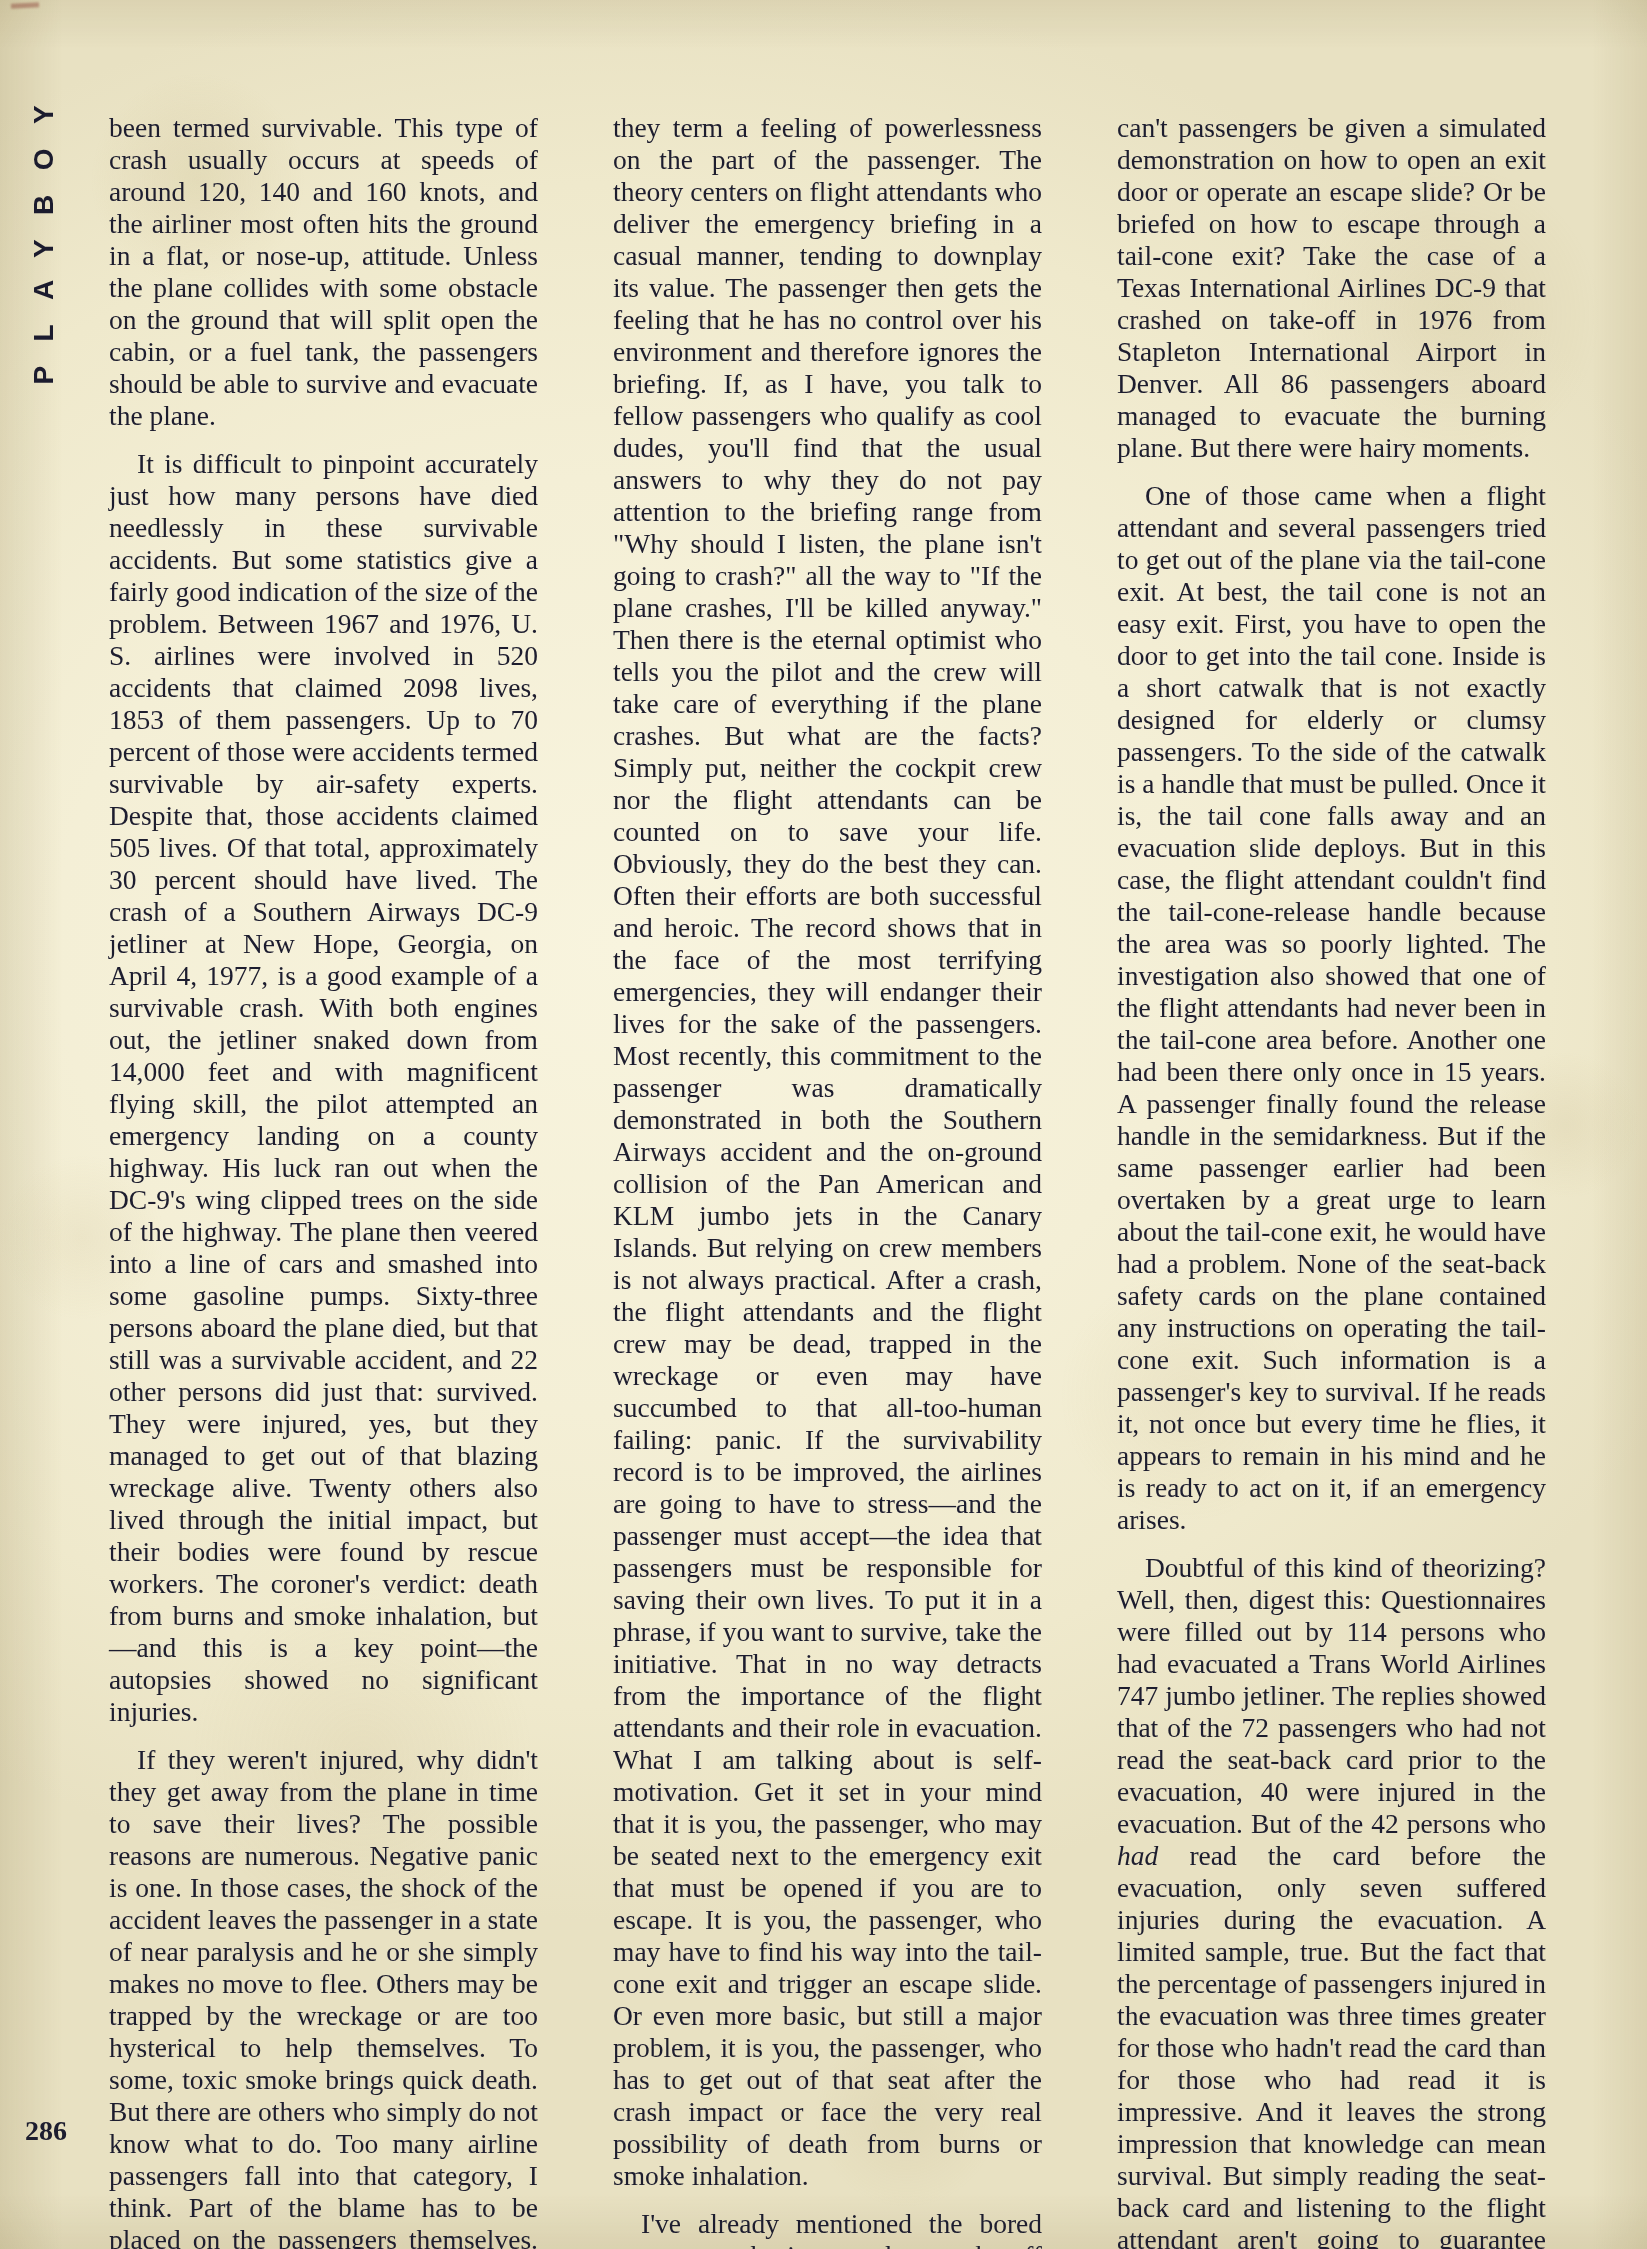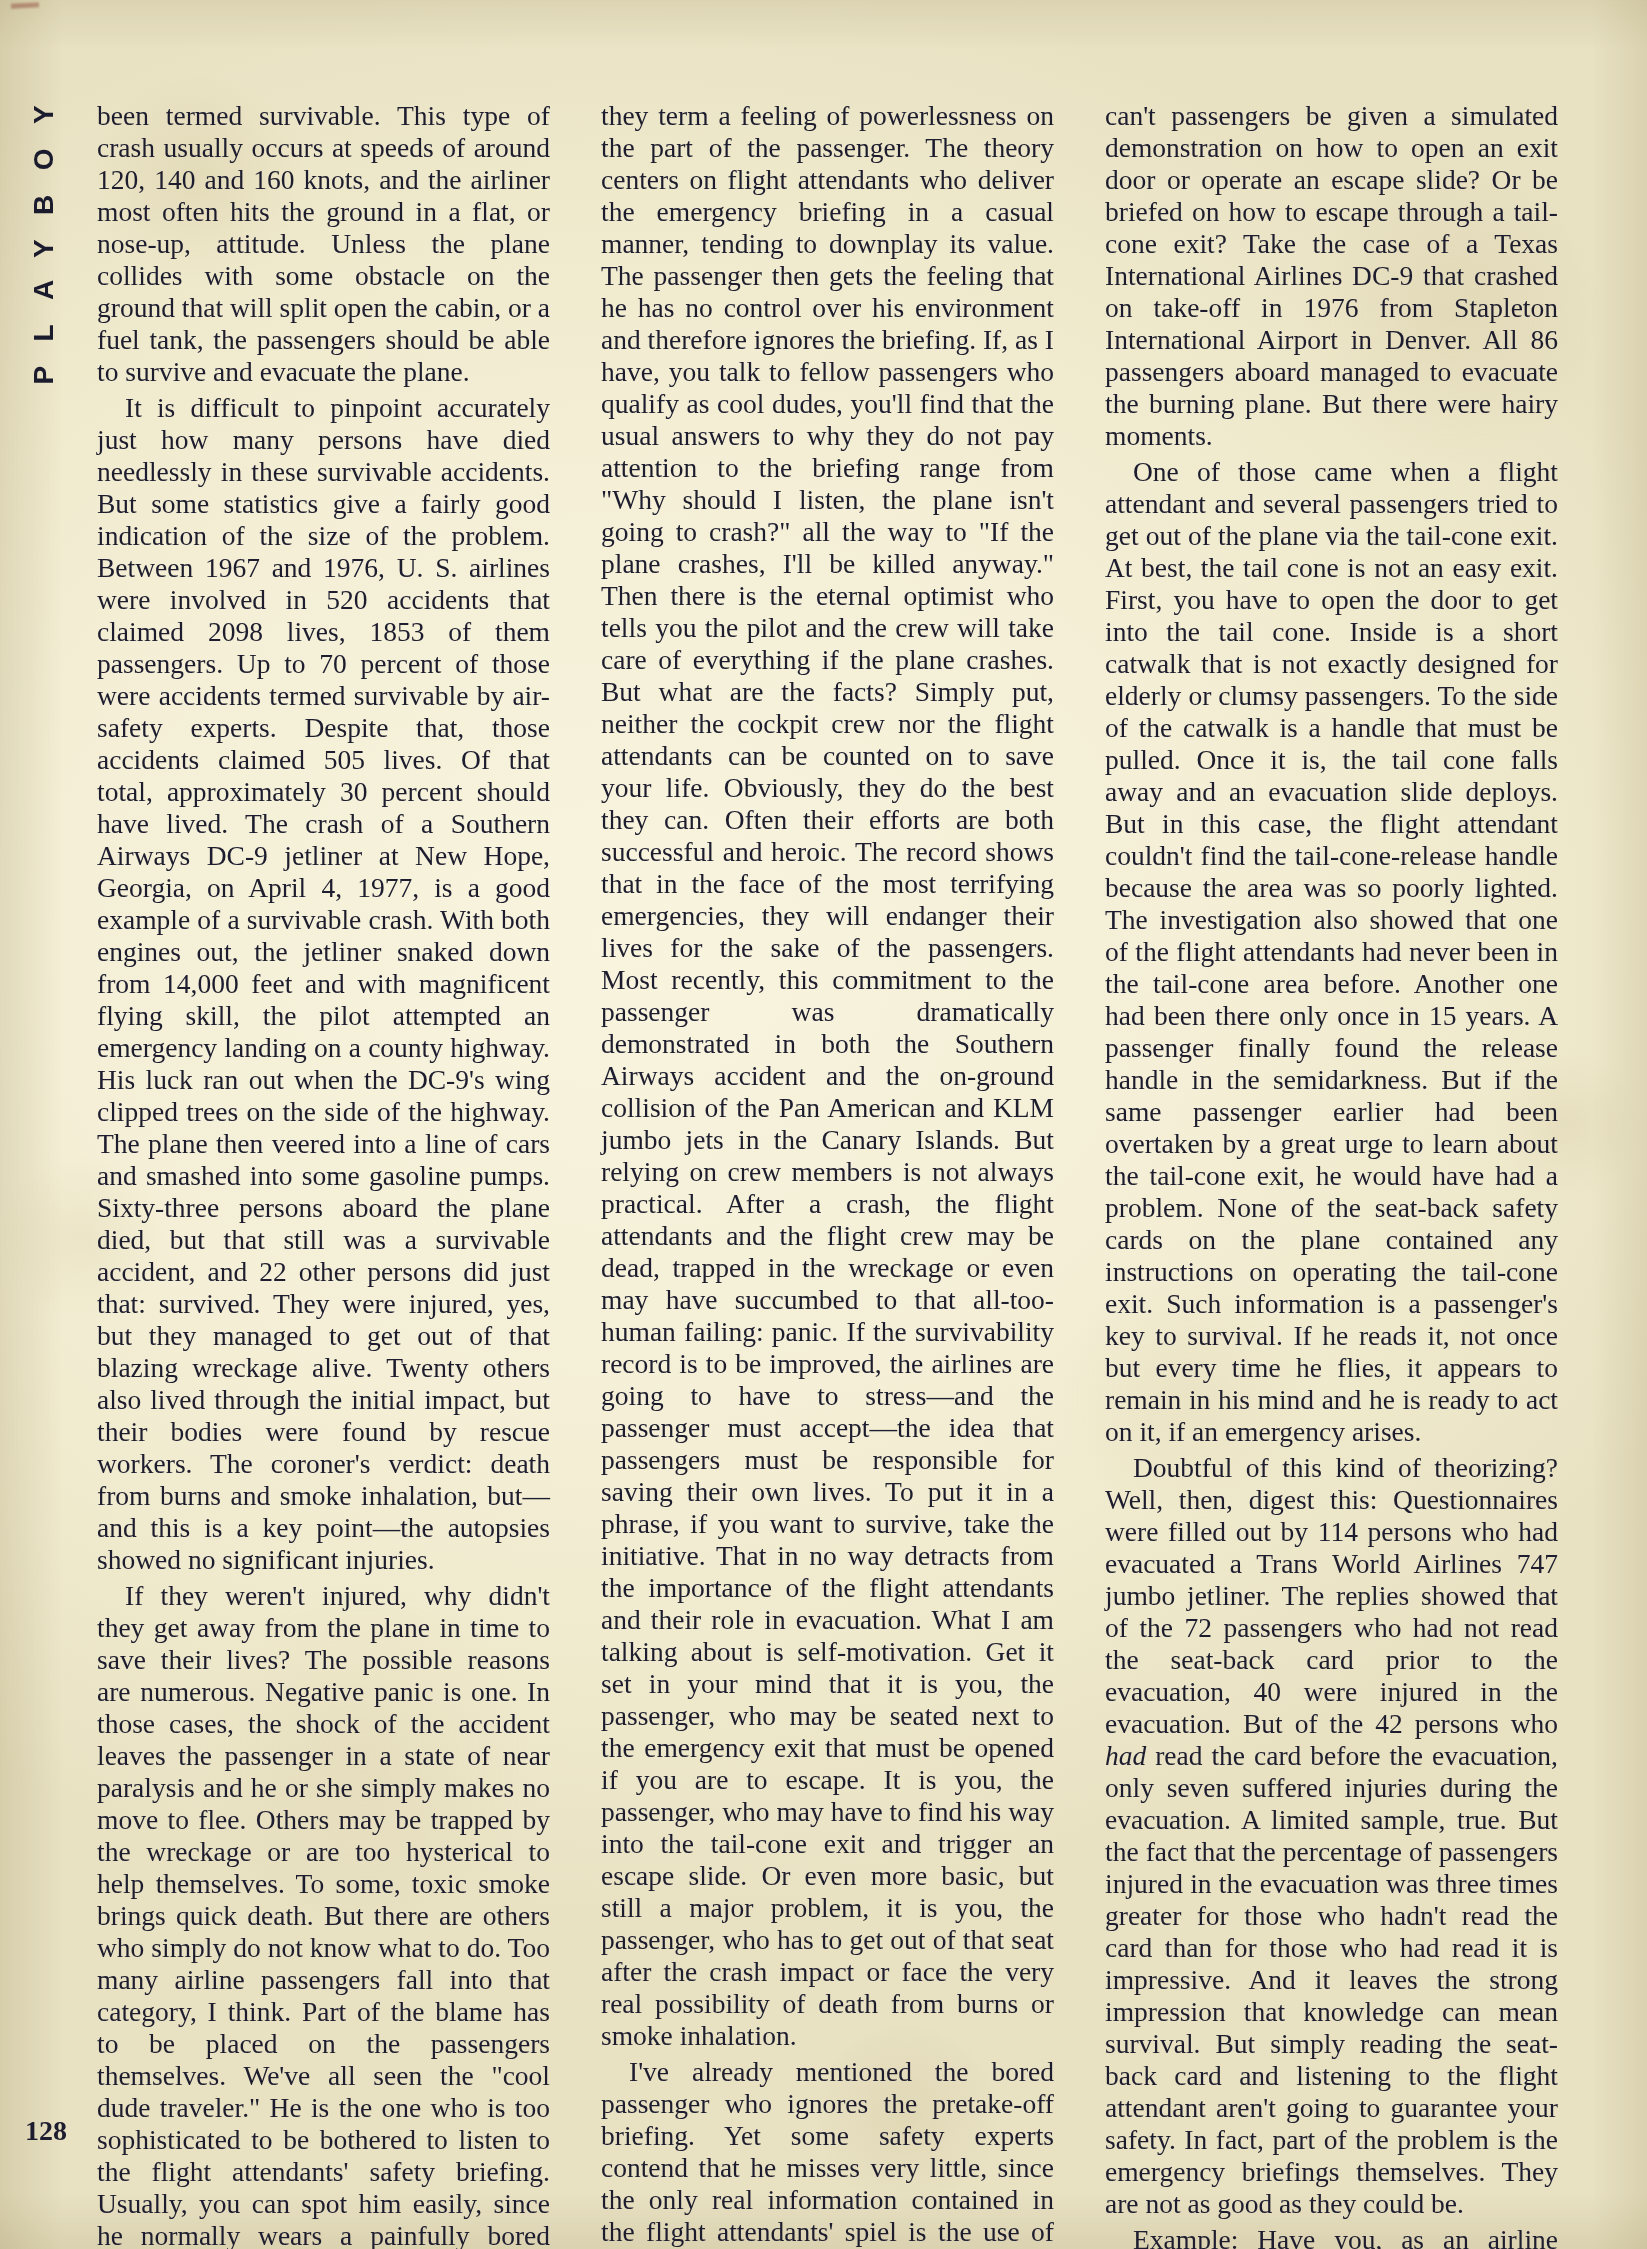--- a/index.html
+++ b/index.html
@@ -101,21 +101,21 @@
     display: flex;
     gap: 43px;
     z-index: 3;
   }
   .col {
     width: 461px;
     flex: 0 0 461px;
     position: relative;
   }
   .col p {
-    margin: 4px;
+    margin: 16px;
     text-indent: 28px;
     text-align: justify;
     text-justify: inter-word;
     font-size: 27.5px;
     line-height: 32px;
     color: #1d1d2f;
     hyphens: none;
     font-family: "Liberation Serif", "DejaVu Serif", serif;
   }
   .col p.noindent { text-indent: 0; }
@@ -162,16 +162,16 @@
     <div class="col">
       <p class="noindent">can't passengers be given a simulated demonstration on how to open an exit door or operate an escape slide? Or be briefed on how to escape through a tail-cone exit? Take the case of a Texas International Airlines DC-9 that crashed on take-off in 1976 from Stapleton International Airport in Denver. All 86 passengers aboard managed to evacuate the burning plane. But there were hairy moments.</p>
       <p>One of those came when a flight attendant and several passengers tried to get out of the plane via the tail-cone exit. At best, the tail cone is not an easy exit. First, you have to open the door to get into the tail cone. Inside is a short catwalk that is not exactly designed for elderly or clumsy passengers. To the side of the catwalk is a handle that must be pulled. Once it is, the tail cone falls away and an evacuation slide deploys. But in this case, the flight attendant couldn't find the tail-cone-release handle because the area was so poorly lighted. The investigation also showed that one of the flight attendants had never been in the tail-cone area before. Another one had been there only once in 15 years. A passenger finally found the release handle in the semidarkness. But if the same passenger earlier had been overtaken by a great urge to learn about the tail-cone exit, he would have had a problem. None of the seat-back safety cards on the plane contained any instructions on operating the tail-cone exit. Such information is a passenger's key to survival. If he reads it, not once but every time he flies, it appears to remain in his mind and he is ready to act on it, if an emergency arises.</p>
       <p>Doubtful of this kind of theorizing? Well, then, digest this: Questionnaires were filled out by 114 persons who had evacuated a Trans World Airlines 747 jumbo jetliner. The replies showed that of the 72 passengers who had not read the seat-back card prior to the evacuation, 40 were injured in the evacuation. But of the 42 persons who <i>had</i> read the card before the evacuation, only seven suffered injuries during the evacuation. A limited sample, true. But the fact that the percentage of passengers injured in the evacuation was three times greater for those who hadn't read the card than for those who had read it is impressive. And it leaves the strong impression that knowledge can mean survival. But simply reading the seat-back card and listening to the flight attendant aren't going to guarantee your safety. In fact, part of the problem is the emergency briefings themselves. They are not as good as they could be.</p>
       <p>Example: Have you, as an airline passenger, ever been told not to carry personal belongings with you in the event of</p>
 
     </div>
 
   </div>
 
-  <div id="page-number">128</div>
+  <div id="page-number">286</div>
 
 </div>
 
 
 </body></html>

